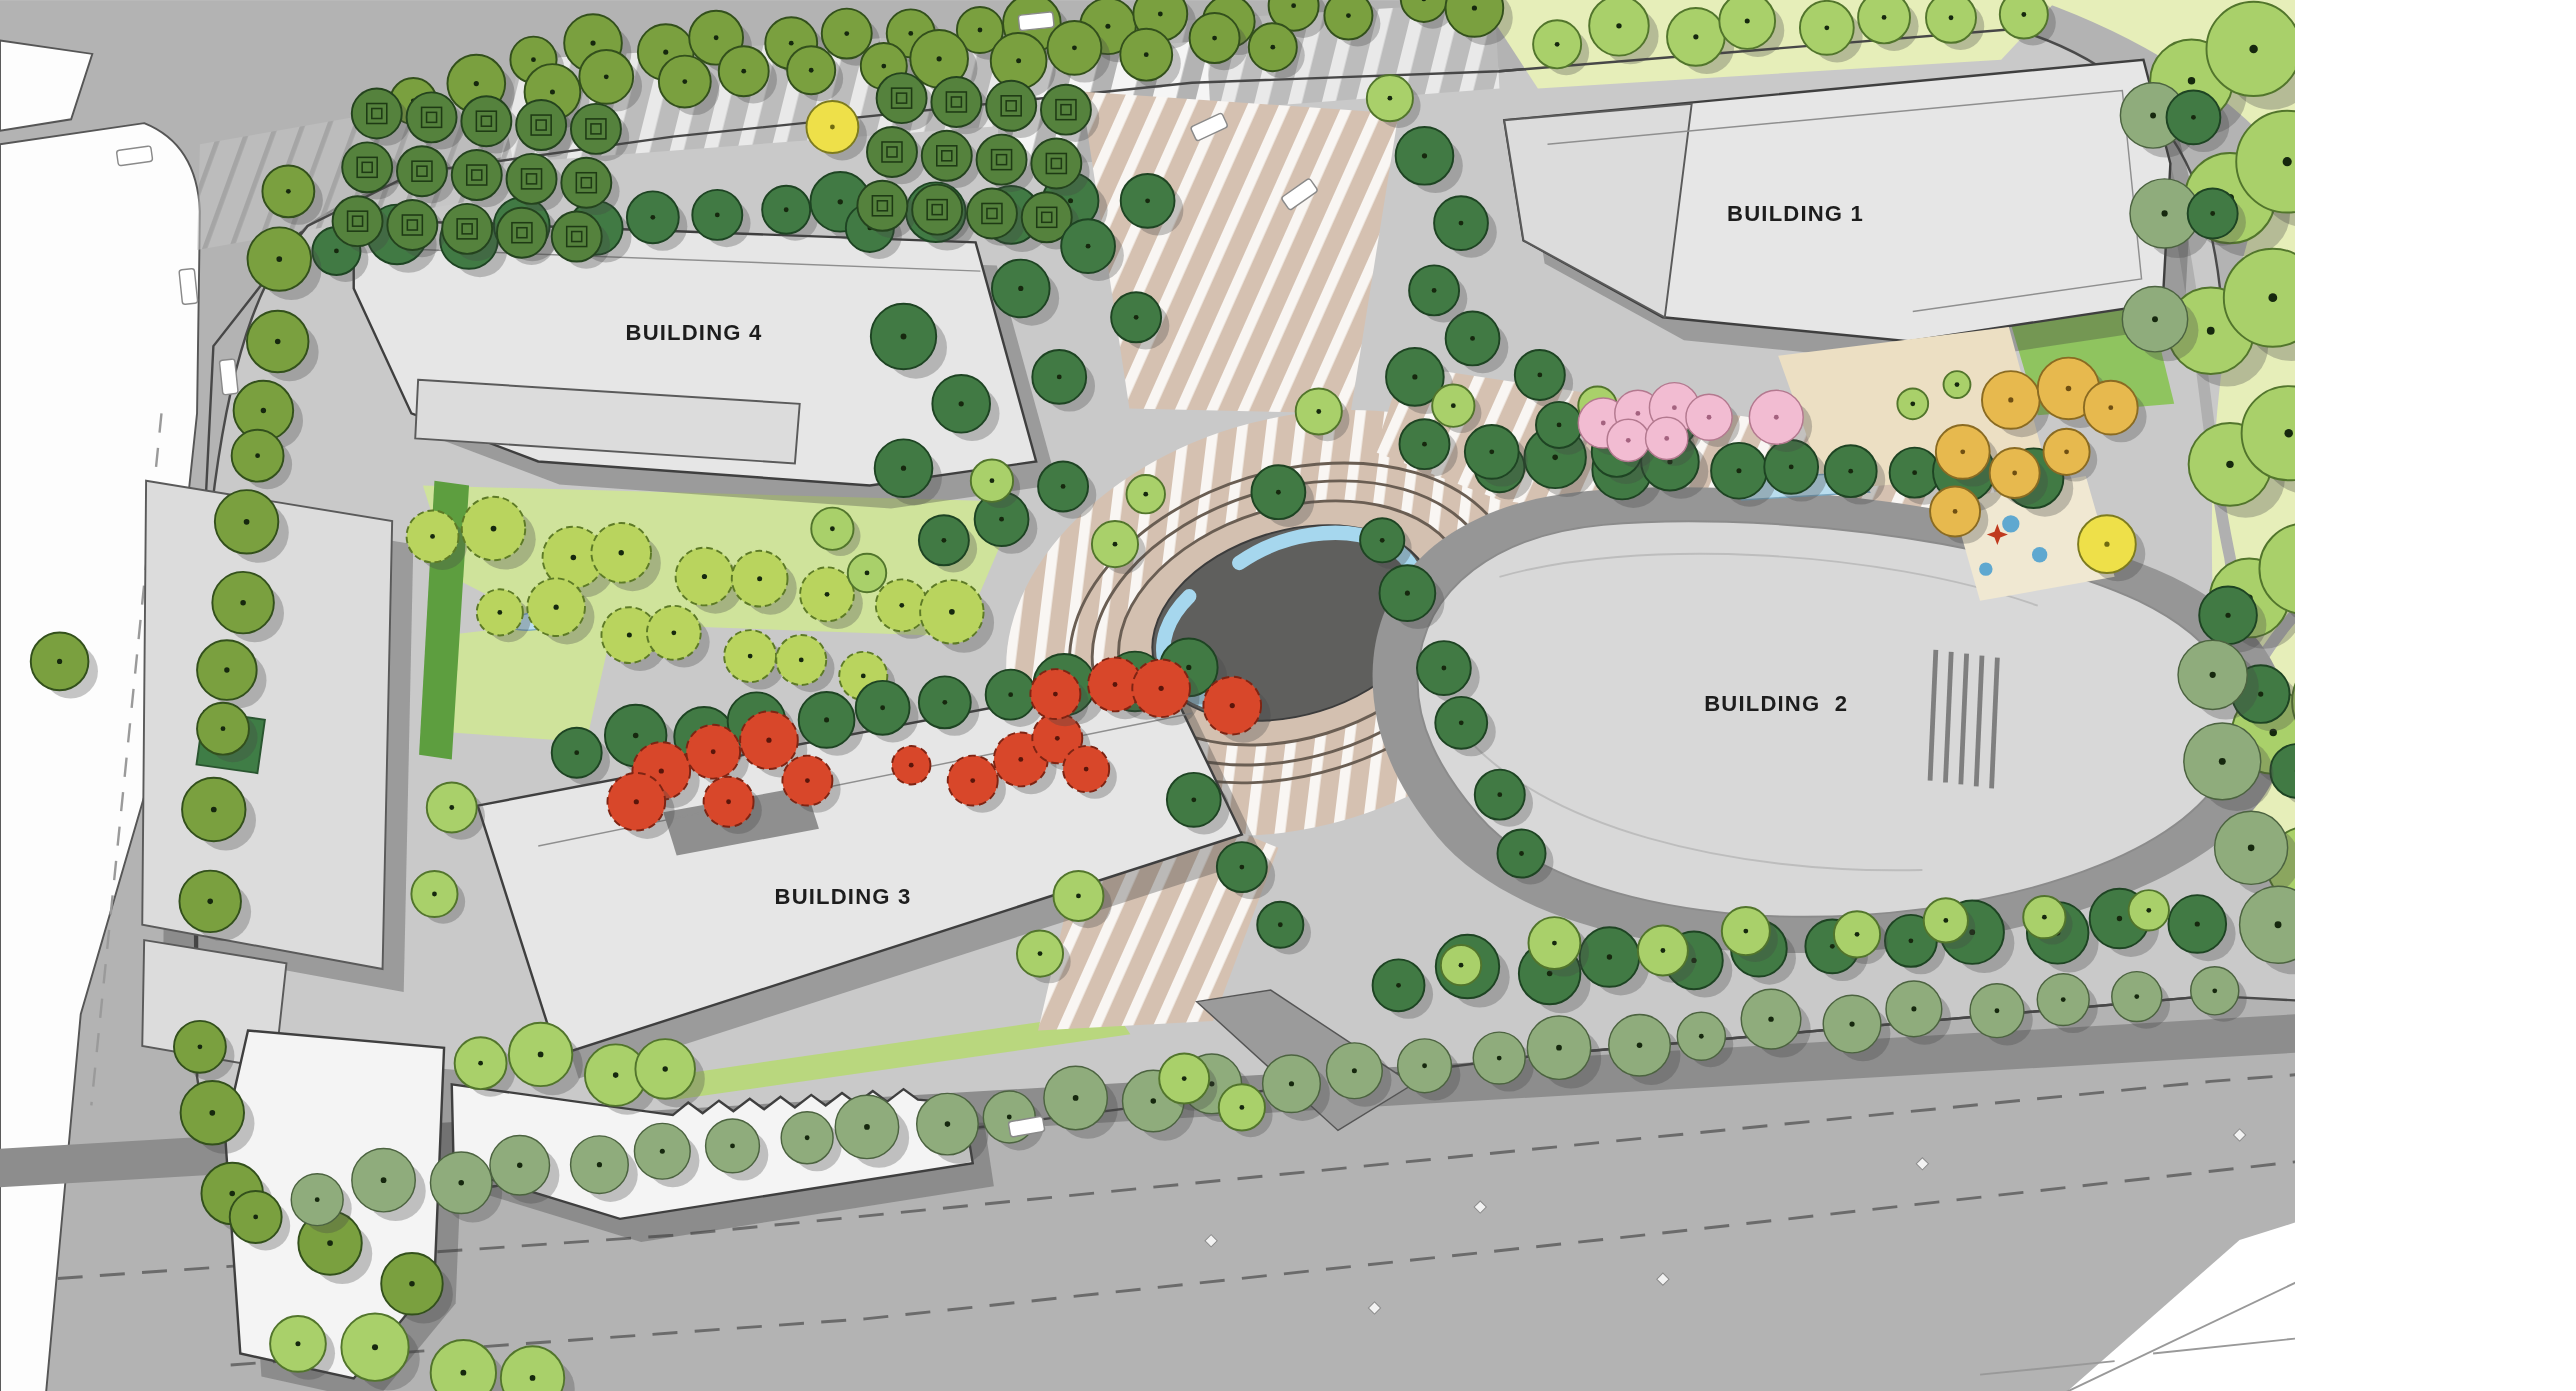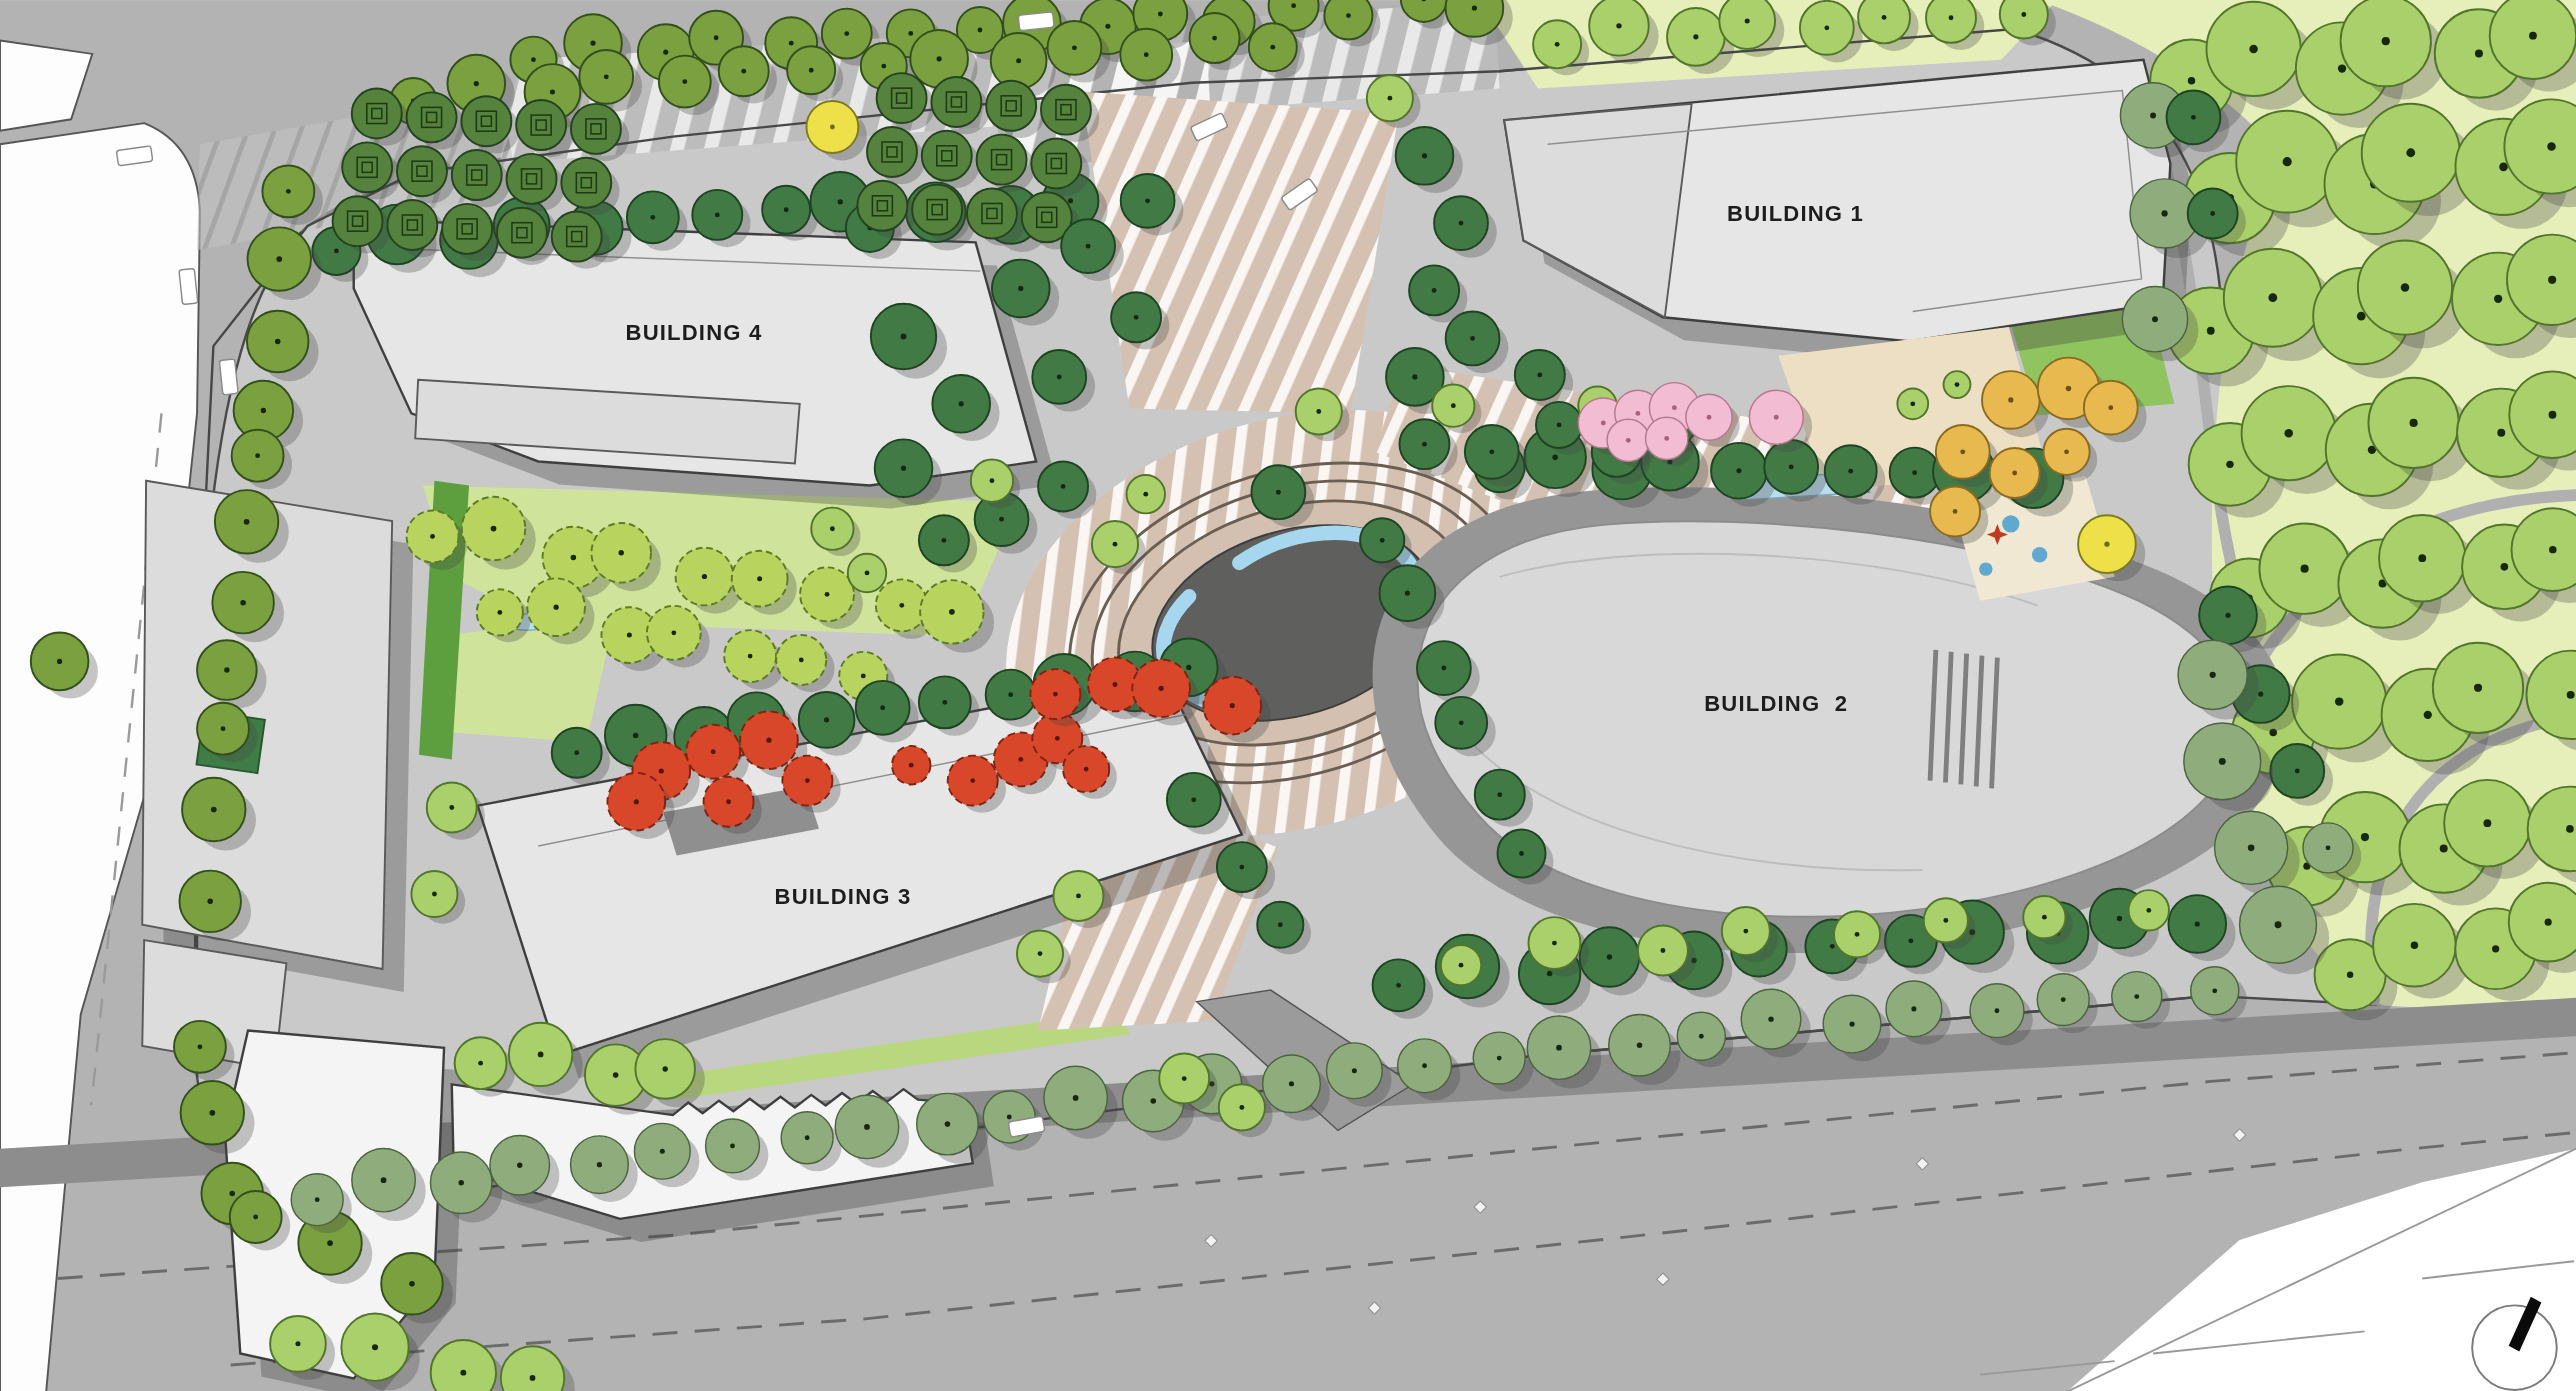--- a/index.html
+++ b/index.html
@@ -1,16 +1,16 @@
 <!DOCTYPE html>
 <html style="--road: #b3b3b3; --road-dark: #8d8d8d; --site: #c9c9c9; --park-lawn: #e6eeb9; --lawn-bright: #cfe39b; --hedge: #5d9e3f; --building-fill: #e6e6e6; --building-outline: #3f3f3f; --building2-band: #969696; --paving-tan: #d5c1b1; --plaza-dark: #5f5f5d; --water: #a6d7ee; --tree-olive: #7aa03f; --tree-dark: #417a44; --tree-light: #a9d06a; --tree-sage: #8fac7c; --tree-red: #d8472a; --tree-pink: #f2bcd2; --tree-orange: #e7b94e; --tree-yellow: #eee049;"><head>
 <meta charset="utf-8">
 <style>
   html,body{margin:0;padding:0;background:#fff}
-  .stage{width:2576px;height:1392px;position:relative;overflow:hidden}
+  .stage{width:2295px;height:1392px;position:relative;overflow:hidden}
   svg{display:block}
   .base{fill:var(--road,#b3b3b3)}
   .white{fill:#fdfdfd;stroke:#565656;stroke-width:2}
   .white2{fill:#ffffff}
   .site{fill:var(--site,#c9c9c9);stroke:#4a4a4a;stroke-width:2.5}
   .park{fill:var(--park-lawn,#e6eeb9)}
   .lawn{fill:var(--lawn-bright,#cfe39b)}
   .lawn2{fill:#b9d77e}
   .lawn3{fill:#8fc45f}
   .hedge{fill:var(--hedge,#5d9e3f)}

